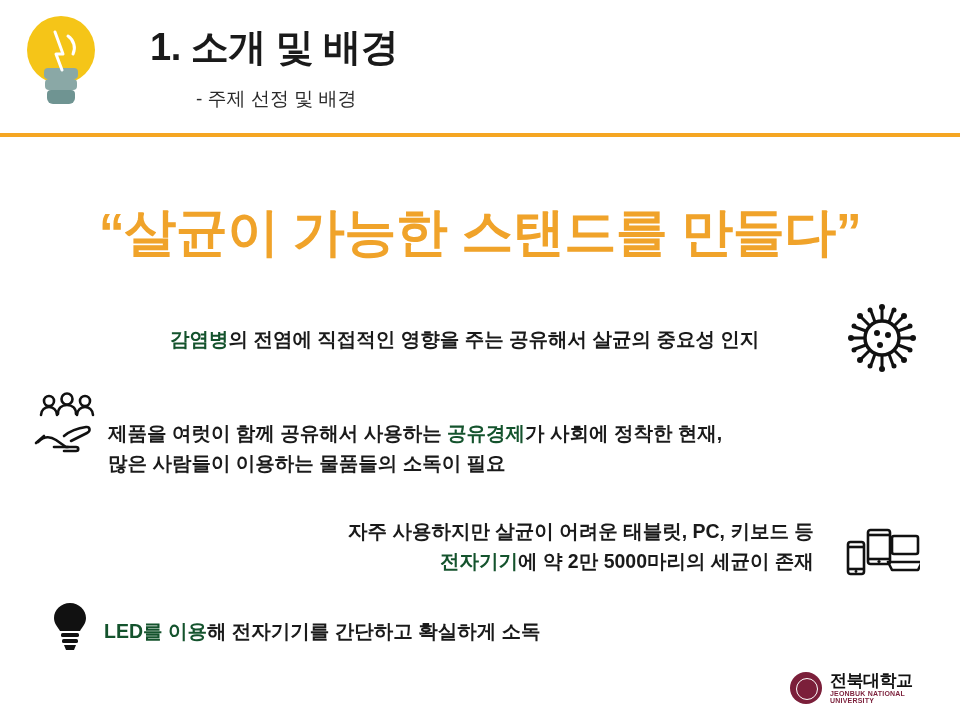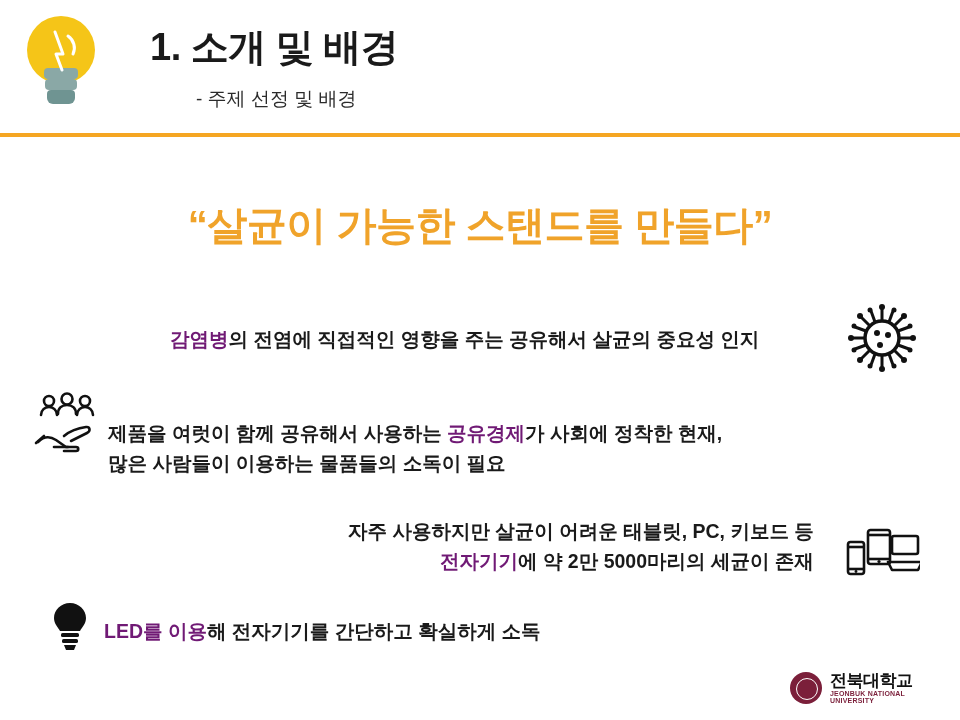--- a/index.html
+++ b/index.html
@@ -60,37 +60,37 @@
     background: #f5a623;
   }
 
   
   .quote {
     position: absolute;
     left: 0;
     top: 198px;
     width: 960px;
     text-align: center;
-    font-size: 40px;
+    font-size: 52px;
     font-weight: bold;
     color: #f0a32a;
     letter-spacing: -0.5px;
   }
 
   
   .line {
     position: absolute;
     font-size: 19.5px;
     color: #1a1a1a;
     font-weight: bold;
     line-height: 1.55;
     white-space: nowrap;
   }
   .accent {
-    color: #701a75;
+    color: #14532d;
   }
 
   .block1 {
     left: 170px;
     top: 324px;
   }
   .block2 {
     left: 108px;
     top: 418px;
   }

